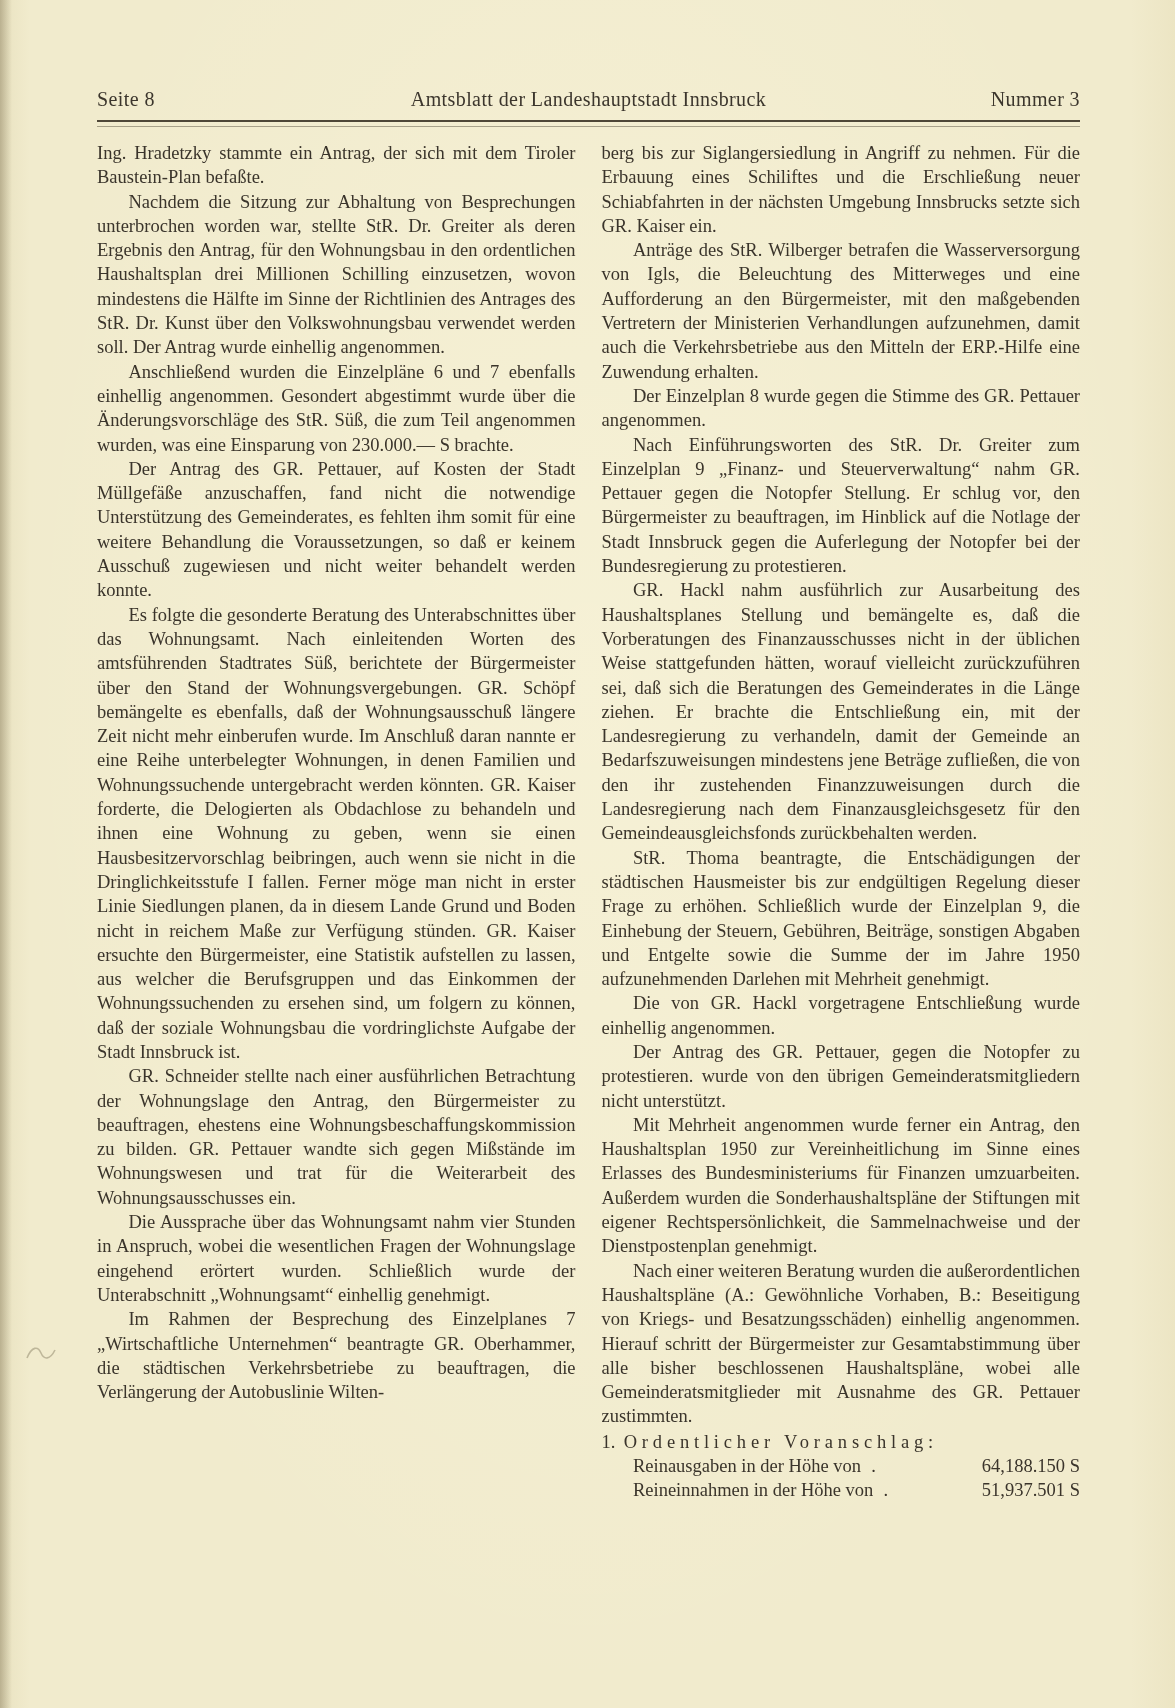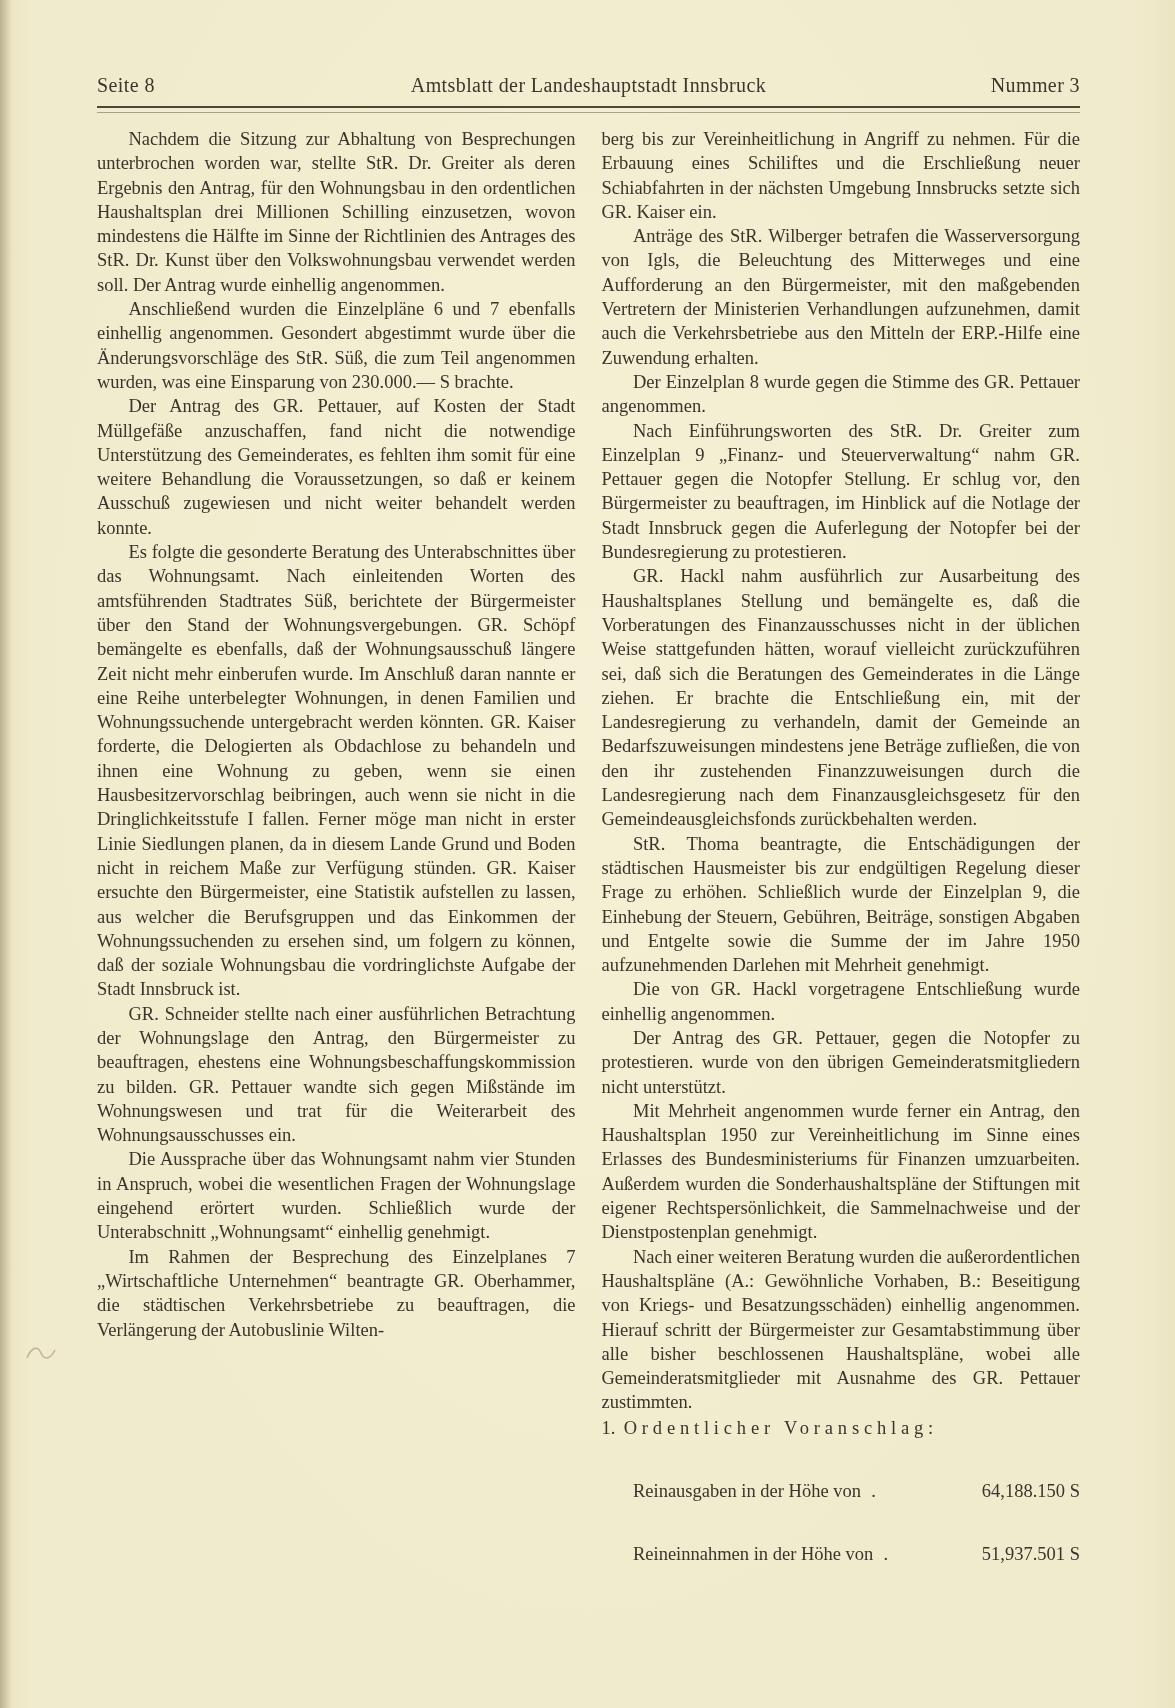--- a/index.html
+++ b/index.html
@@ -7,35 +7,35 @@
     width:1175px;height:1708px;position:relative;overflow:hidden;
     background:
       radial-gradient(ellipse at 50% 40%, rgba(255,252,230,.35), rgba(0,0,0,0) 70%),
       linear-gradient(90deg, #e9e2c0 0px, #f1ebcd 30px, #f1ebcd 1130px, #ece5c4 1175px),
       #f1ebcd;
     color:#37312a;
     font-family:"Liberation Serif","DejaVu Serif",serif;
   }
   .scan-edge{position:absolute;left:0;top:0;width:12px;height:100%;
     background:linear-gradient(90deg, rgba(110,98,66,.38), rgba(110,98,66,0));}
-  .page{position:absolute;left:97px;top:74px;width:983px;}
+  .page{position:absolute;left:97px;top:88px;width:983px;}
   .masthead{display:flex;align-items:baseline;justify-content:space-between;
     font-size:20px;letter-spacing:.4px;color:#3c362d;}
   .masthead .title{position:absolute;left:50%;transform:translateX(-50%);}
   .rule{margin-top:9px;height:4px;border-top:2px solid #4e4738;border-bottom:1px solid rgba(78,71,56,.45);}
   .columns{display:flex;gap:26px;margin-top:14px;}
   .col{flex:1 1 0;font-size:18.5px;line-height:24.3px;text-align:justify;color:#3a342b;}
   .col p{margin:0;}
   .col p.indent{text-indent:1.7em;}
   .budget{margin-top:1px;}
   .budget-heading{margin:0;white-space:nowrap;}
   .budget-heading .num{margin-right:.45em;}
   .budget-heading .sperr{letter-spacing:.26em;}
   .budget-line{display:flex;align-items:baseline;margin-left:1.7em;}
-  .budget-line .lbl{white-space:nowrap;margin-top:39px;}
+  .budget-line .lbl{white-space:nowrap;}
   .budget-line .leader{margin-left:.55em;}
   .budget-line .amount{margin-left:auto;white-space:nowrap;}
   .margin-mark{position:absolute;left:24px;top:1338px;width:34px;height:30px;opacity:.5;}
 </style>
 </head>
 <body>
 
 <div class="scan-edge"></div>
 
 <svg class="margin-mark" viewBox="0 0 34 30">
@@ -48,33 +48,34 @@
     <span>Seite 8</span>
     <span class="title">Amtsblatt der Landeshauptstadt Innsbruck</span>
     <span>Nummer 3</span>
   </div>
   <div class="rule"></div>
 
   <div class="columns">
 
     <section class="col">
       <div>
+          <p class="noindent">Ing. Hradetzky stammte ein Antrag, der sich mit dem Tiroler Baustein-Plan befaßte.</p>
           <p class="indent">Nachdem die Sitzung zur Abhaltung von Besprechungen unterbrochen worden war, stellte StR. Dr. Greiter als deren Ergebnis den Antrag, für den Wohnungsbau in den ordentlichen Haushaltsplan drei Millionen Schilling einzusetzen, wovon mindestens die Hälfte im Sinne der Richtlinien des Antrages des StR. Dr. Kunst über den Volkswohnungsbau verwendet werden soll. Der Antrag wurde einhellig angenommen.</p>
           <p class="indent">Anschließend wurden die Einzelpläne 6 und 7 ebenfalls einhellig angenommen. Gesondert abgestimmt wurde über die Änderungsvorschläge des StR. Süß, die zum Teil angenommen wurden, was eine Einsparung von 230.000.— S brachte.</p>
           <p class="indent">Der Antrag des GR. Pettauer, auf Kosten der Stadt Müllgefäße anzuschaffen, fand nicht die notwendige Unterstützung des Gemeinderates, es fehlten ihm somit für eine weitere Behandlung die Voraussetzungen, so daß er keinem Ausschuß zugewiesen und nicht weiter behandelt werden konnte.</p>
           <p class="indent">Es folgte die gesonderte Beratung des Unterabschnittes über das Wohnungsamt. Nach einleitenden Worten des amtsführenden Stadtrates Süß, berichtete der Bürgermeister über den Stand der Wohnungsvergebungen. GR. Schöpf bemängelte es ebenfalls, daß der Wohnungsausschuß längere Zeit nicht mehr einberufen wurde. Im Anschluß daran nannte er eine Reihe unterbelegter Wohnungen, in denen Familien und Wohnungssuchende untergebracht werden könnten. GR. Kaiser forderte, die Delogierten als Obdachlose zu behandeln und ihnen eine Wohnung zu geben, wenn sie einen Hausbesitzervorschlag beibringen, auch wenn sie nicht in die Dringlichkeitsstufe I fallen. Ferner möge man nicht in erster Linie Siedlungen planen, da in diesem Lande Grund und Boden nicht in reichem Maße zur Verfügung stünden. GR. Kaiser ersuchte den Bürgermeister, eine Statistik aufstellen zu lassen, aus welcher die Berufsgruppen und das Einkommen der Wohnungssuchenden zu ersehen sind, um folgern zu können, daß der soziale Wohnungsbau die vordringlichste Aufgabe der Stadt Innsbruck ist.</p>
           <p class="indent">GR. Schneider stellte nach einer ausführlichen Betrachtung der Wohnungslage den Antrag, den Bürgermeister zu beauftragen, ehestens eine Wohnungsbeschaffungskommission zu bilden. GR. Pettauer wandte sich gegen Mißstände im Wohnungswesen und trat für die Weiterarbeit des Wohnungsausschusses ein.</p>
           <p class="indent">Die Aussprache über das Wohnungsamt nahm vier Stunden in Anspruch, wobei die wesentlichen Fragen der Wohnungslage eingehend erörtert wurden. Schließlich wurde der Unterabschnitt „Wohnungsamt“ einhellig genehmigt.</p>
           <p class="indent">Im Rahmen der Besprechung des Einzelplanes 7 „Wirtschaftliche Unternehmen“ beantragte GR. Oberhammer, die städtischen Verkehrsbetriebe zu beauftragen, die Verlängerung der Autobuslinie Wilten-</p>
         </div>
     </section>
 
     <section class="col">
       <div>
-          <p class="noindent">berg bis zur Vereinheitlichung in Angriff zu nehmen. Für die Erbauung eines Schiliftes und die Erschließung neuer Schiabfahrten in der nächsten Umgebung Innsbrucks setzte sich GR. Kaiser ein.</p>
+          <p class="noindent">berg bis zur Siglangersiedlung in Angriff zu nehmen. Für die Erbauung eines Schiliftes und die Erschließung neuer Schiabfahrten in der nächsten Umgebung Innsbrucks setzte sich GR. Kaiser ein.</p>
           <p class="indent">Anträge des StR. Wilberger betrafen die Wasserversorgung von Igls, die Beleuchtung des Mitterweges und eine Aufforderung an den Bürgermeister, mit den maßgebenden Vertretern der Ministerien Verhandlungen aufzunehmen, damit auch die Verkehrsbetriebe aus den Mitteln der ERP.-Hilfe eine Zuwendung erhalten.</p>
           <p class="indent">Der Einzelplan 8 wurde gegen die Stimme des GR. Pettauer angenommen.</p>
           <p class="indent">Nach Einführungsworten des StR. Dr. Greiter zum Einzelplan 9 „Finanz- und Steuerverwaltung“ nahm GR. Pettauer gegen die Notopfer Stellung. Er schlug vor, den Bürgermeister zu beauftragen, im Hinblick auf die Notlage der Stadt Innsbruck gegen die Auferlegung der Notopfer bei der Bundesregierung zu protestieren.</p>
           <p class="indent">GR. Hackl nahm ausführlich zur Ausarbeitung des Haushaltsplanes Stellung und bemängelte es, daß die Vorberatungen des Finanzausschusses nicht in der üblichen Weise stattgefunden hätten, worauf vielleicht zurückzuführen sei, daß sich die Beratungen des Gemeinderates in die Länge ziehen. Er brachte die Entschließung ein, mit der Landesregierung zu verhandeln, damit der Gemeinde an Bedarfszuweisungen mindestens jene Beträge zufließen, die von den ihr zustehenden Finanzzuweisungen durch die Landesregierung nach dem Finanzausgleichsgesetz für den Gemeindeausgleichsfonds zurückbehalten werden.</p>
           <p class="indent">StR. Thoma beantragte, die Entschädigungen der städtischen Hausmeister bis zur endgültigen Regelung dieser Frage zu erhöhen. Schließlich wurde der Einzelplan 9, die Einhebung der Steuern, Gebühren, Beiträge, sonstigen Abgaben und Entgelte sowie die Summe der im Jahre 1950 aufzunehmenden Darlehen mit Mehrheit genehmigt.</p>
           <p class="indent">Die von GR. Hackl vorgetragene Entschließung wurde einhellig angenommen.</p>
           <p class="indent">Der Antrag des GR. Pettauer, gegen die Notopfer zu protestieren. wurde von den übrigen Gemeinderatsmitgliedern nicht unterstützt.</p>
           <p class="indent">Mit Mehrheit angenommen wurde ferner ein Antrag, den Haushaltsplan 1950 zur Vereinheitlichung im Sinne eines Erlasses des Bundesministeriums für Finanzen umzuarbeiten. Außerdem wurden die Sonderhaushaltspläne der Stiftungen mit eigener Rechtspersönlichkeit, die Sammelnachweise und der Dienstpostenplan genehmigt.</p>
           <p class="indent">Nach einer weiteren Beratung wurden die außerordentlichen Haushaltspläne (A.: Gewöhnliche Vorhaben, B.: Beseitigung von Kriegs- und Besatzungsschäden) einhellig angenommen. Hierauf schritt der Bürgermeister zur Gesamtabstimmung über alle bisher beschlossenen Haushaltspläne, wobei alle Gemeinderatsmitglieder mit Ausnahme des GR. Pettauer zustimmten.</p>
         </div>

